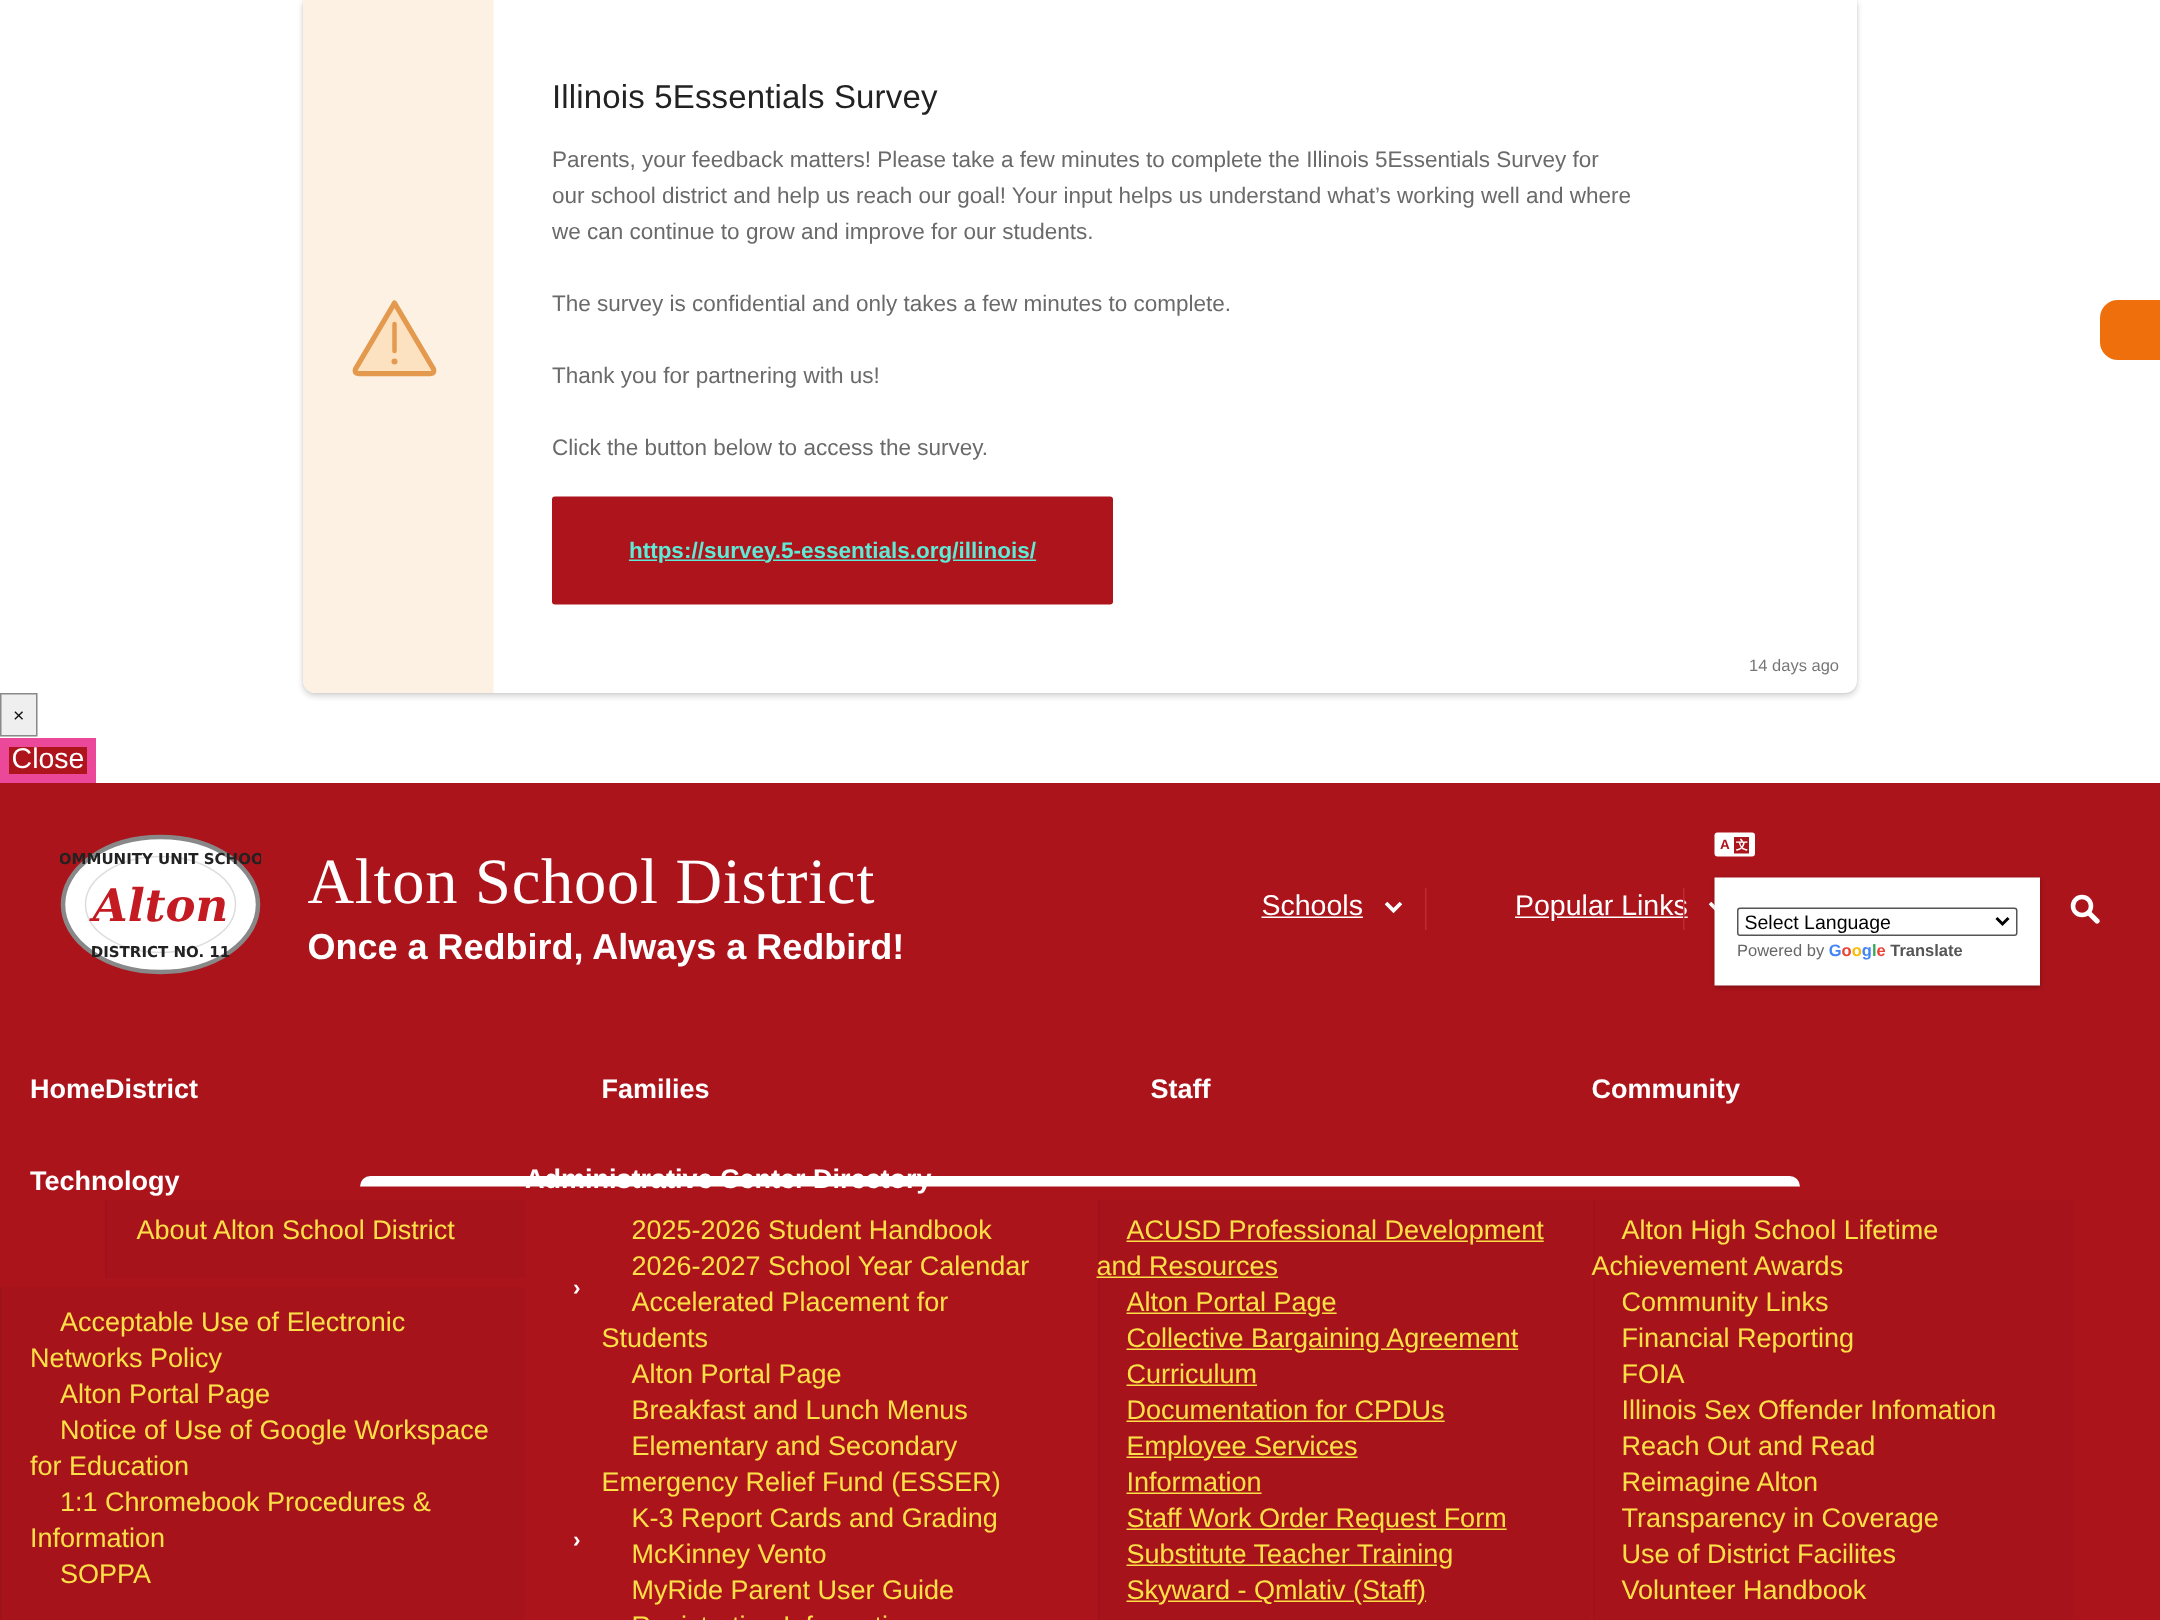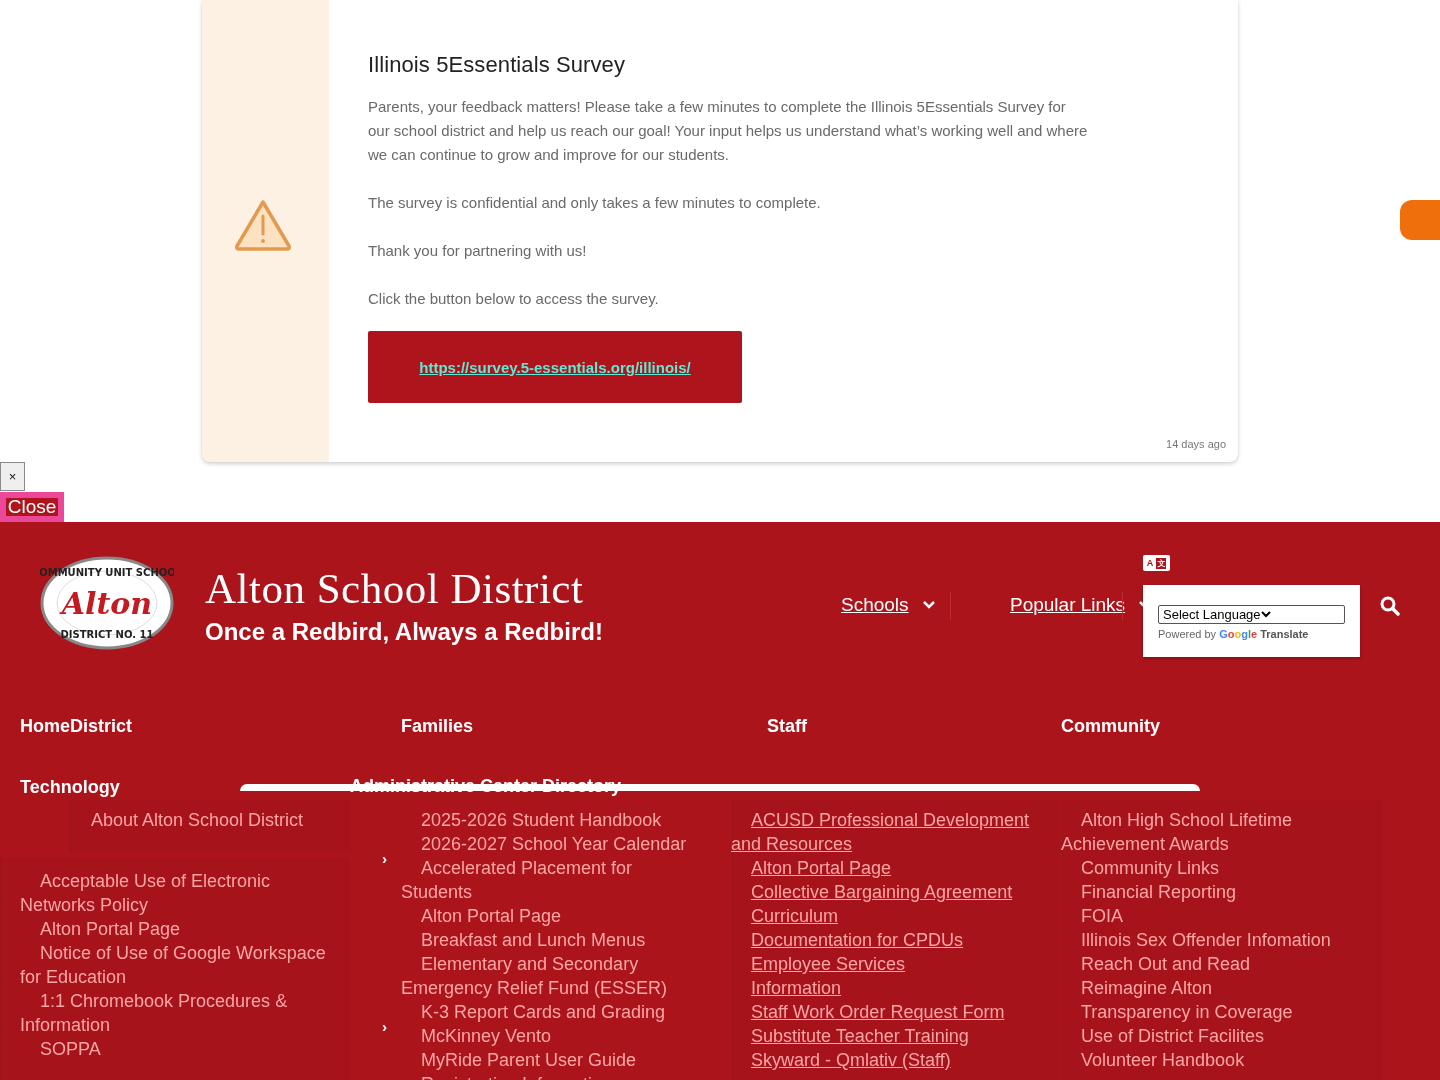--- a/index.html
+++ b/index.html
@@ -31,31 +31,31 @@
   .topnav .lbl { text-decoration: underline; }
   .topnav .chev { margin-left: 14px; width: 12px; height: 8px; }
   .nav-schools { left: 841px; }
   .nav-popular { left: 970px; margin-left: 40px; }
   .nav-sep { position: absolute; top: 70px; width: 1px; height: 28px; background: #c02a31; }
 
   .translate-icon { position: absolute; left: 1143px; top: 33px; width: 27px; height: 16px; background: #fff; border-radius: 2px; display: flex; align-items: center; justify-content: space-around; padding: 0 2px; }
   .translate-icon .a { font-size: 9px; font-weight: bold; color: #ac141c; }
   .translate-icon .z { width: 10px; height: 11px; background: #ac141c; color: #fff; font-size: 8px; font-weight: bold; display: flex; align-items: center; justify-content: center; }
   .translate-box { position: absolute; left: 1143px; top: 63px; width: 217px; height: 72px; background: #fff; box-shadow: 0 1px 3px rgba(0,0,0,0.3); }
-  .lang-select { position: absolute; left: 15px; top: 20px; width: 187px; height: 19px; border: 1px solid #555; border-radius: 2px; font-size: 13px; color: #000; padding-left: 4px; display: flex; align-items: center; justify-content: flex-start; padding-right: 4px; background: #fff; }
+  .lang-select { position: absolute; left: 15px; top: 20px; width: 187px; height: 19px; border: 1px solid #555; border-radius: 2px; font-size: 13px; color: #000; padding-left: 4px; display: flex; align-items: center; justify-content: space-between; padding-right: 4px; background: #fff; }
   .powered { position: absolute; left: 15px; top: 43px; font-size: 11px; color: #666; }
   .powered .g1 { color: #4285f4; font-weight: bold; } .powered .g2 { color: #ea4335; font-weight: bold; } .powered .g3 { color: #fbbc05; font-weight: bold; } .powered .g4 { color: #34a853; font-weight: bold; }
   .powered .tr { color: #555; font-weight: bold; }
   .search-icon { position: absolute; left: 1380px; top: 74px; width: 20px; height: 20px; }
 
   
   .mm-head { position: absolute; color: #fff; font-size: 18px; font-weight: bold; }
   .mm-bar { position: absolute; left: 240px; top: 262px; width: 960px; height: 7px; background: #fff; border-radius: 8px 8px 0 0; }
   .mm-bar-label { position: absolute; left: 350px; top: 254px; font-size: 18px; font-weight: bold; color: #fff; }
-  .mm-list { position: absolute; color: #fca5a5; font-size: 18px; line-height: 24px; }
+  .mm-list { position: absolute; color: #fde047; font-size: 18px; line-height: 24px; }
   .mm-list .item { text-indent: 20px; }
   .mm-chev { position: absolute; color: #fff; font-size: 15px; font-weight: bold; }
   .col-shade { position: absolute; background: rgba(0,0,0,0.025); border-left: 1px solid rgba(0,0,0,0.05); }
 </style>
 </head>
 <body>
 
 <div class="card">
   <div class="card-side">
     <svg class="warn-icon" viewBox="0 0 62 58">

